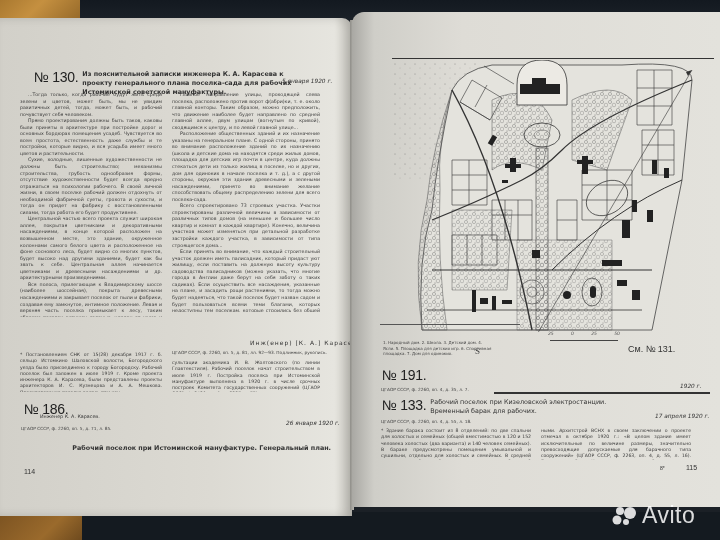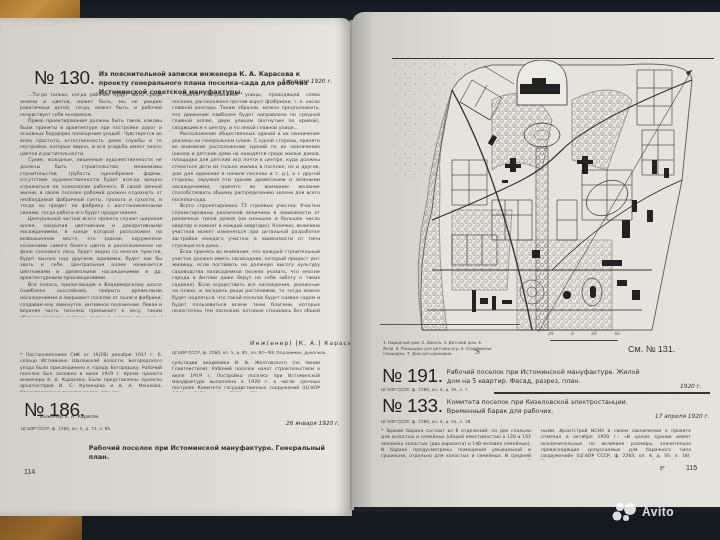--- a/index.html
+++ b/index.html
@@ -35,21 +35,21 @@
     background: linear-gradient(90deg, #a9a8a3 0%, #cfcec8 6%, #dedcd6 30%, #e3e2dc 100%);
   }
   .spine-line {
     position: absolute; left: 350px; top: 20px; width: 4px; height: 490px;
     background: linear-gradient(90deg, #8f8e89, #b7b5ae);
   }
   .doc-title {
     position: absolute; display: flex; align-items: flex-start; gap: 4px;
   }
   .doc-num {
-    font-family: "Liberation Sans", sans-serif; font-size: 19px; letter-spacing: -0.3px;
+    font-family: "Liberation Sans", sans-serif; font-size: 14px; letter-spacing: -0.3px;
     color: #222; white-space: nowrap; line-height: 15px;
   }
   .doc-head {
     font-size: 6.4px; line-height: 9px; color: #333; font-weight: bold;
   }
   .date {
     position: absolute; font-size: 5.8px; color: #333; font-style: italic;
   }
   .col {
     position: absolute; font-size: 4.7px; line-height: 6.55px; color: #3a3a3a;
@@ -81,22 +81,22 @@
     position: absolute; left: 548px; top: 331px; width: 72px; height: 14px;
   }
   .cm-ref {
     position: absolute; left: 628px; top: 344px; font-size: 9px; color: #333;
     font-family: "Liberation Sans", sans-serif;
   }
   .watermark {
     position: absolute; left: 612px; top: 502px; display: flex; align-items: center; gap: 4px;
   }
   .watermark-text {
-    font-family: "Liberation Sans", sans-serif; font-size: 12px; color: rgba(255,255,255,0.85);
-    font-weight: bold; letter-spacing: 0.5px;
+    font-family: "Liberation Sans", sans-serif; font-size: 23px; color: rgba(255,255,255,0.85);
+    font-weight: normal; letter-spacing: 0.5px;
   }
   .bottom-shadow {
     position: absolute; left: 82px; top: 512px; width: 638px; height: 28px;
     background: #141a20;
   }
 </style>
 </head>
 <body>
 
 <div class="table-wood"></div>
@@ -262,29 +262,28 @@
     <span>0</span>
     <span>25</span>
     <span>50</span>
   </div>
   <div style="position:absolute; left:2px; top:9px; width:68px; height:1px; background:#444;"></div>
 </div>
 <div class="cm-ref">См. № 131.</div>
 
 <div class="doc-title" style="left:382px; top:368px; width:300px;">
   <span class="doc-num">№ 191.</span>
-  <span class="doc-head" style="width:200px; font-weight:normal;">Рабочий поселок при Истоминской мануфактуре. Жилой дом на 5 квартир. Фасад, разрез, план.</span>
 </div>
 <div class="archive" style="left:381px; top:387px;">ЦГАОР СССР, ф. 2260, оп. 4, д. 35, л. 7.</div>
 <div class="date" style="left:680px; top:383px;">1920 г.</div>
 <div class="rule" style="left:494px; top:392px; width:216px;"></div>
 
 <div class="doc-title" style="left:382px; top:398px; width:300px;">
   <span class="doc-num">№ 133.</span>
-  <span class="doc-head" style="width:200px; font-weight:normal;">Комитета поселок при Кизеловской электростанции. Временный барак для рабочих.</span>
+  <span class="doc-head" style="width:200px; font-weight:normal;">Рабочий поселок при Кизеловской электростанции. Временный барак для рабочих.</span>
 </div>
 <div class="date" style="left:655px; top:413px;">17 апреля 1920 г.</div>
 <div class="archive" style="left:381px; top:419px;">ЦГАОР СССР, ф. 2260, оп. 4, д. 55, л. 18.</div>
 
 <div class="col footnote" style="left:381px; top:428px; width:150px; height:32px;">* Здание барака состоит из 8 отделений: по две спальни для холостых и семейных (общей вместимостью в 120 и 152 человека холостых (два варианта) и 140 человек семейных). В бараке предусмотрены помещения умывальной и сушильни, отдельно для холостых и семейных. В средней соединительной части барака — столовая со сценой, кухней и убор-</div>
 <div class="col footnote" style="left:541px; top:428px; width:150px; height:32px;">ными. Архитстрой ВСНХ в своем заключении о проекте отмечал в октябре 1920 г.: «В целом здание имеет исключительные по величине размеры, значительно превосходящие допускаемые для барачного типа сооружений» (ЦГАОР СССР, ф. 2263, оп. 4, д. 55, л. 16). Барак для рабочих Кизеловстроя частично был возведен в середине августа 1920 г.</div>
 
 <div class="page-num" style="left:660px; top:465px; font-size:5px;">8*</div>
 <div class="page-num" style="left:686px; top:464px;">115</div>
 

